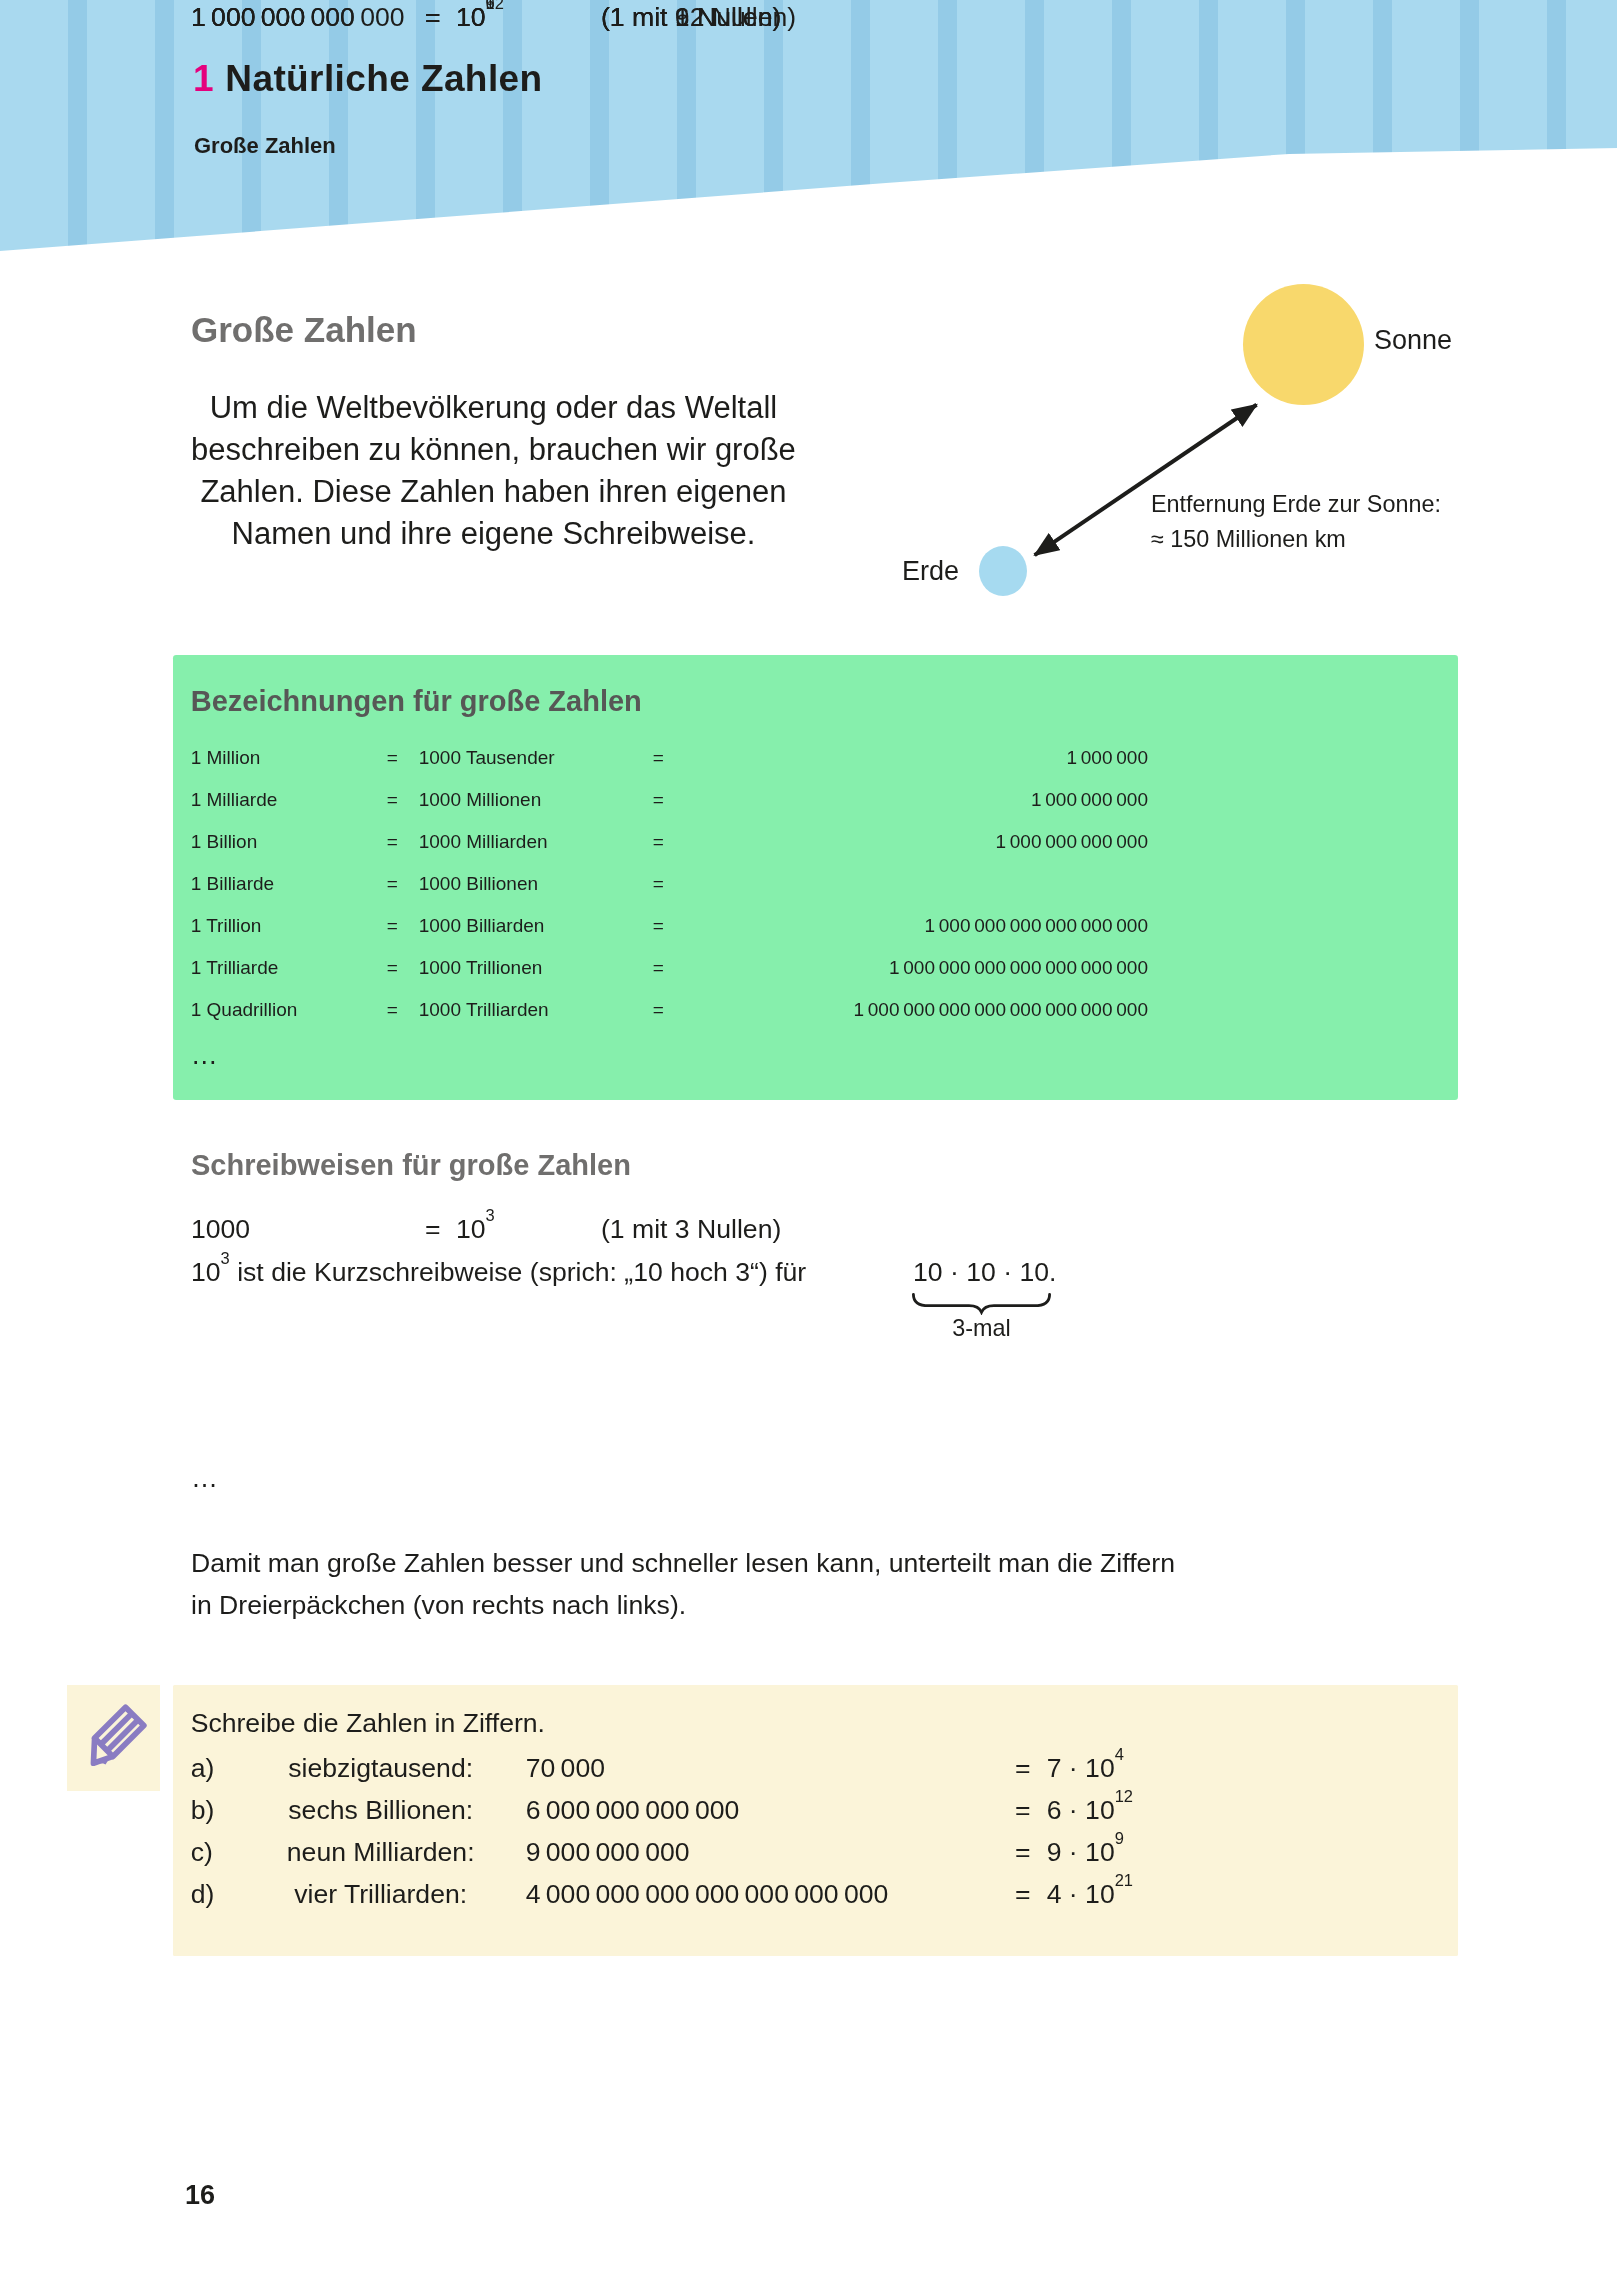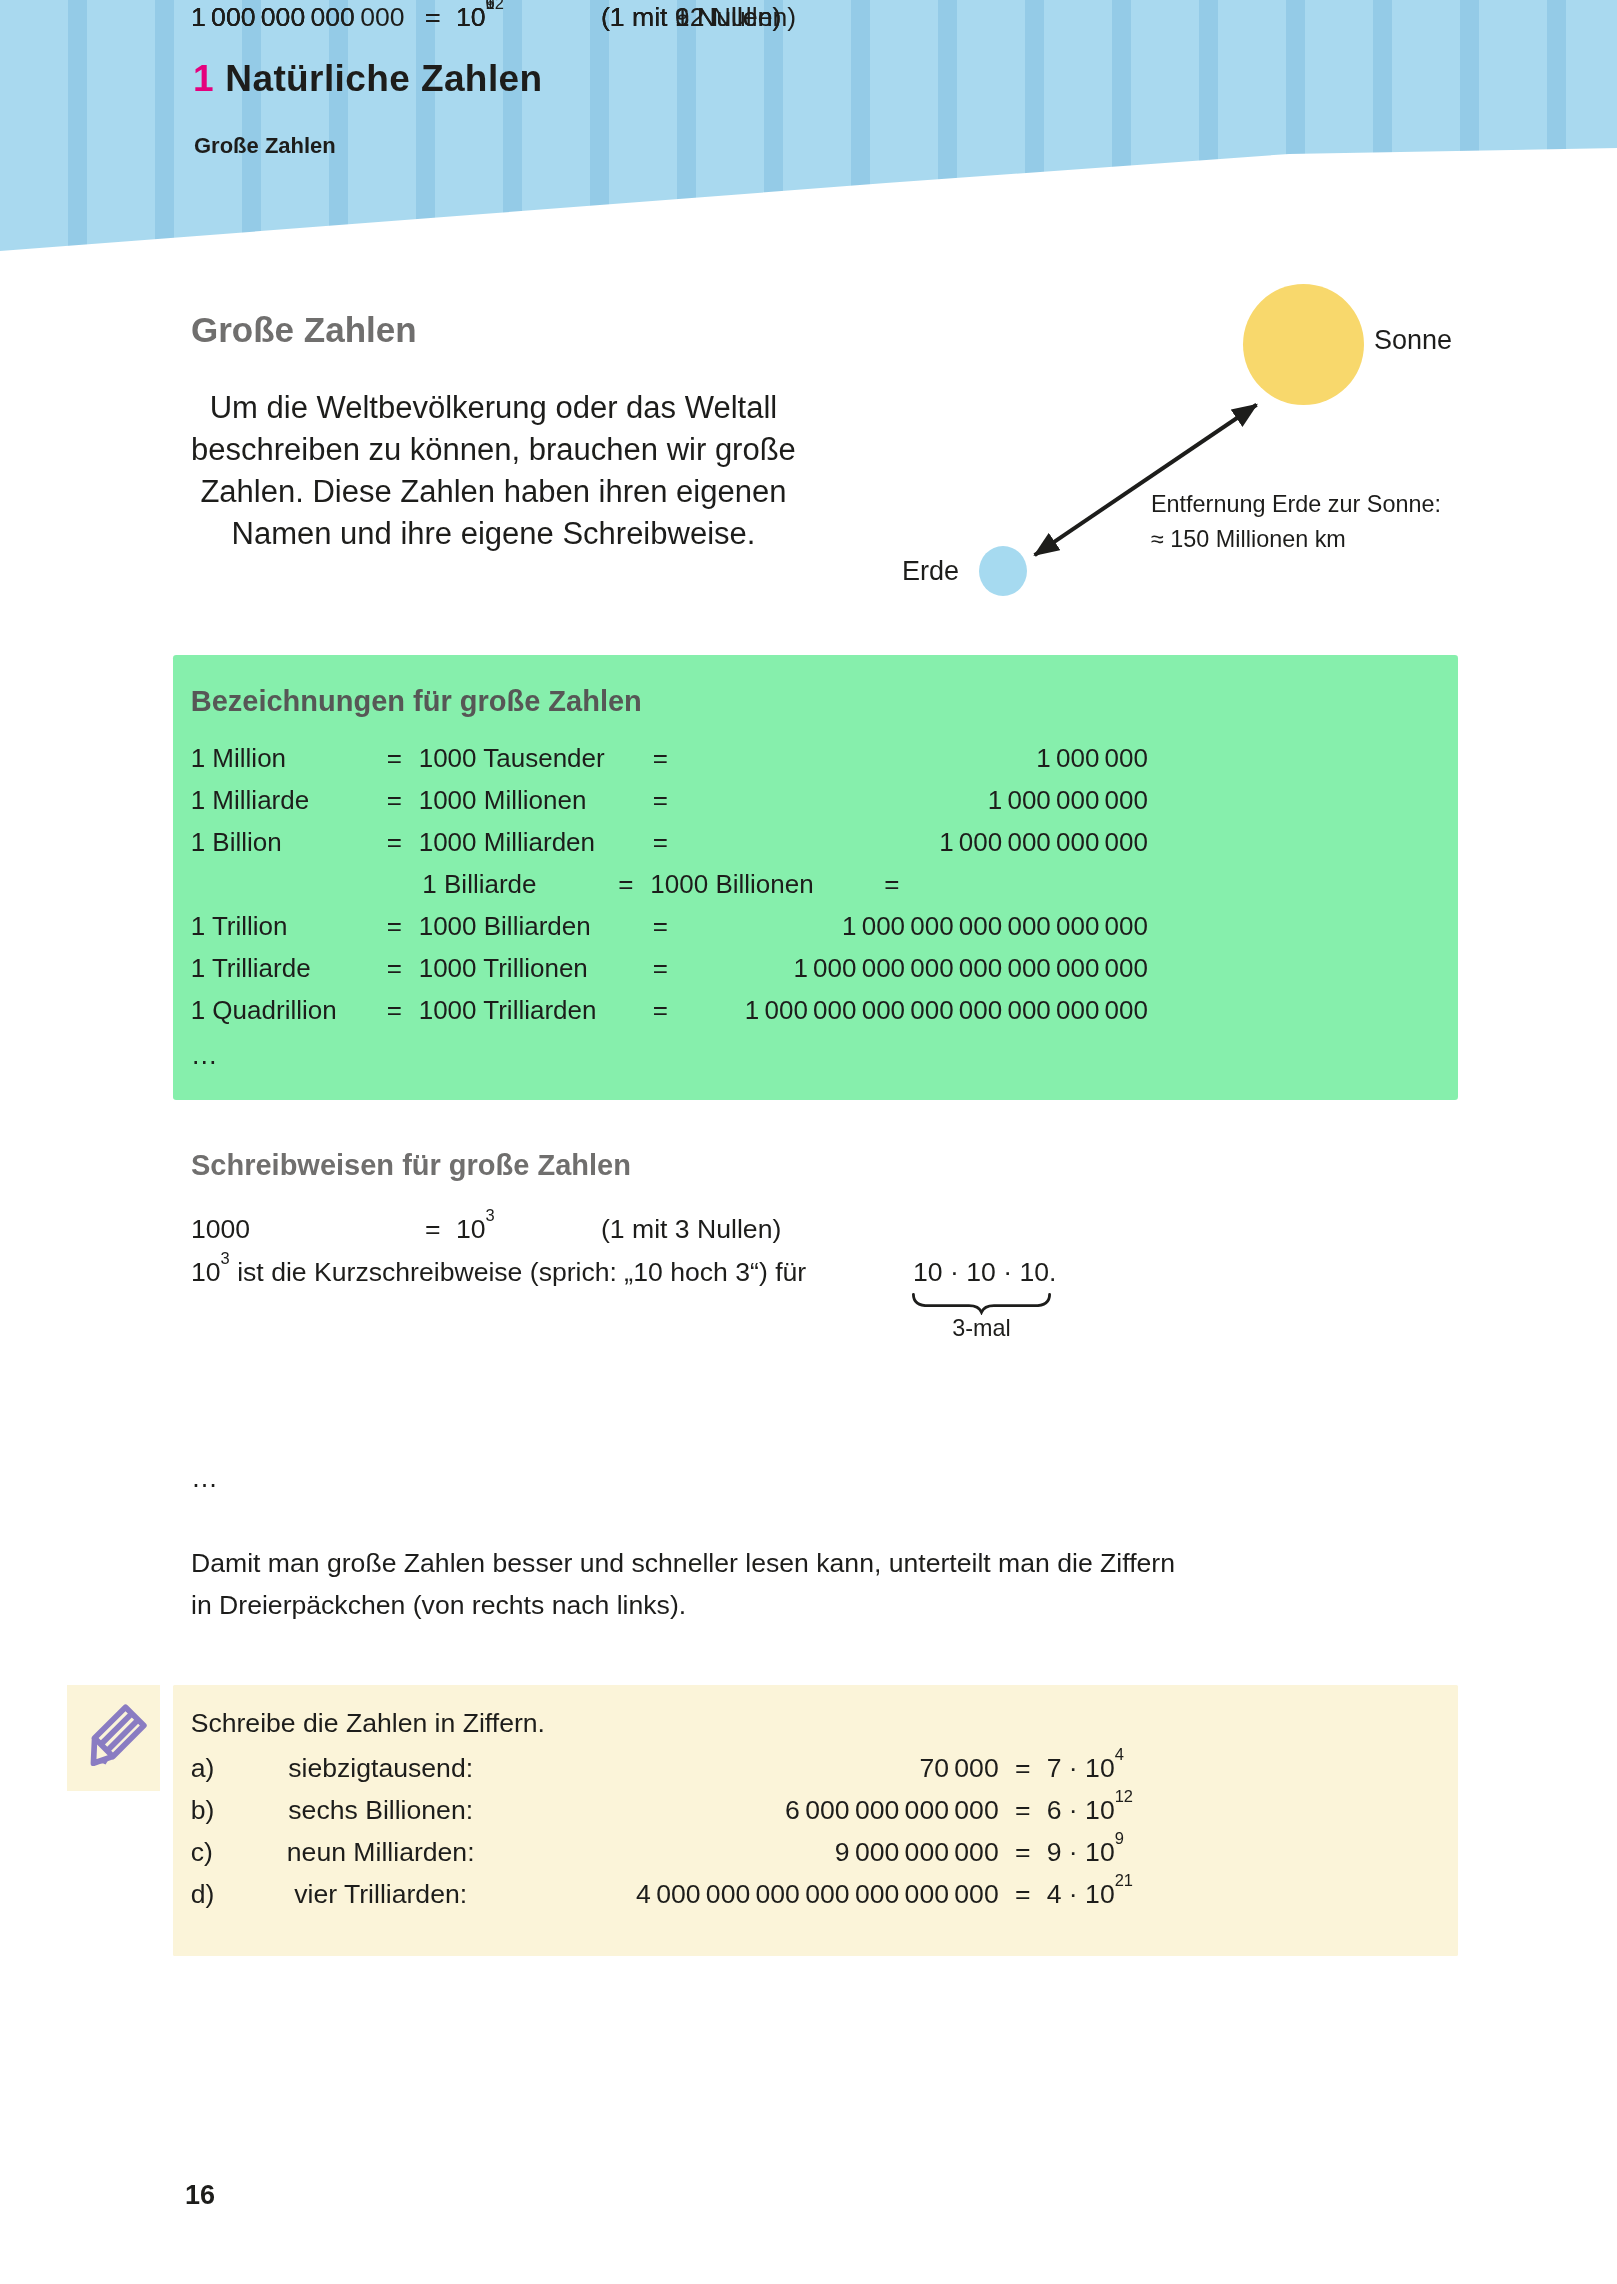--- a/index.html
+++ b/index.html
@@ -63,21 +63,21 @@
   .bez-box {
     position:absolute; left:173px; top:655px; width:1285px; height:445px;
     background:#86efac; border-radius:3.2px;
     padding:29px 310px 0 17.7px;
   }
   .bez-title {
     font-size:29px; font-weight:bold; color:#575756; line-height:35px;
   }
   .bez-rows { margin-top:17.7px; }
   .bez-row {
-    display:flex; font-size:26px; line-height:42px; color:#1d1d1b;justify-content:center;
+    display:flex; font-size:19px; line-height:42px; color:#1d1d1b;
   }
   .bz-name     { width:196px; }
   .bz-eq1      { width:32px; }
   .bz-thousand { width:234px; }
   .bz-eq2      { width:32px; }
   .bz-value    { flex:1; text-align:right; }
   .bez-ellipsis { font-size:27px; line-height:32px; margin-top:8px; color:#1d1d1b; }
   
   .schreib-heading {
     position:absolute; left:191px; top:1148px;
@@ -127,21 +127,21 @@
     background:#fbf4d9; border-radius:1.6px;
     padding:21px 0 0 17.7px;
   }
   .exercise-title { font-size:26.6px; line-height:35px; color:#1d1d1b; }
   .exercise-items { margin-top:6.4px; }
   .exercise-row {
     display:flex; font-size:26.6px; line-height:42px; color:#1d1d1b;
   }
   .e-letter { width:45px; }
   .e-name   { width:290px;text-align:center; }
-  .e-number { width:473px; text-align:right; }
+  .e-number { width:473px; }
   .e-eq     { width:48px; text-align:center; }
   .e-result { }
   
   .page-number {
     position:absolute; left:185px; top:2180px;
     font-size:27px; font-weight:bold; color:#1d1d1b;text-align:center;
   }
 </style>
 </head>
 <body>

